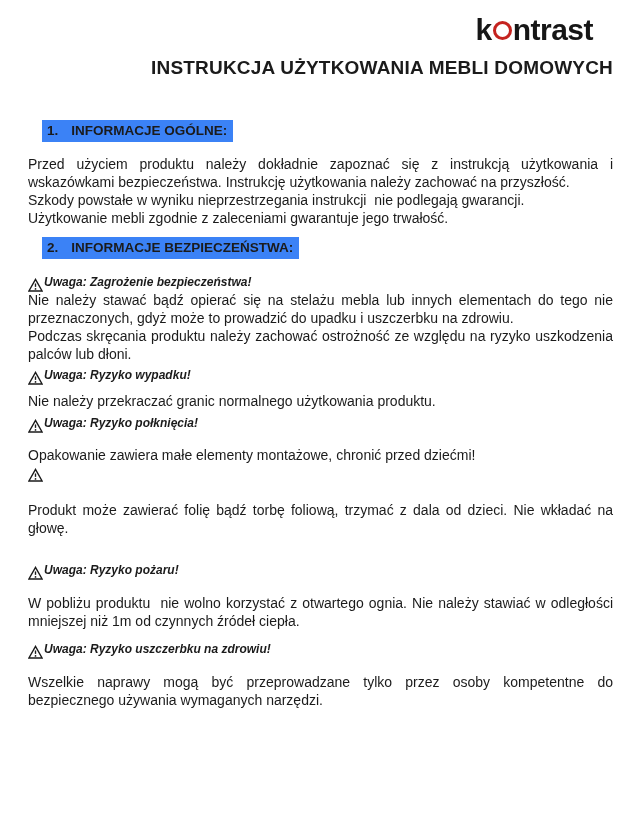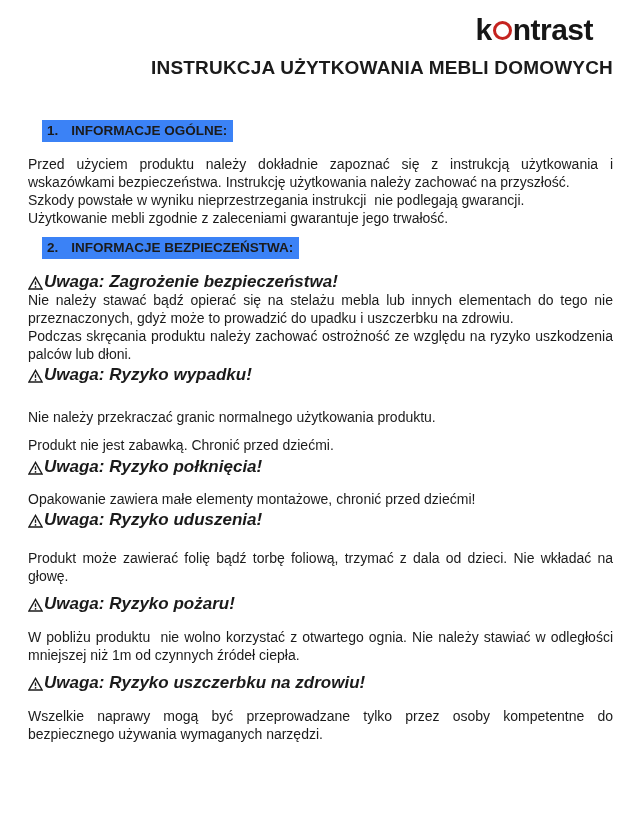--- a/index.html
+++ b/index.html
@@ -65,26 +65,26 @@
   .para{
     font-size:14px;
     line-height:18px;
     margin:0;
     text-align:justify;
     text-align-last:left;
   }
   .keepspace{white-space:pre-wrap;}
   
   .warn{
-    font-size:17px;
+    font-size:12px;
     font-weight:700;
     font-style:italic;
     line-height:18px;
     display:flex;
-    align-items:center;
+    align-items:flex-end;
   }
   .warn-icon{
     flex:0 0 auto;
     margin-right:1px;
     position:relative;
     top:1px;
   }
   .warn-icon svg{display:block;}
 </style>
 </head>
@@ -126,22 +126,21 @@
   <div class="warn" style="margin-top:3px;">
     <span class="warn-icon">
         <svg width="15" height="14" viewBox="0 0 24 22">
           <path d="M12 2 L22.5 20.5 H1.5 Z" fill="none" stroke="#1b1b1b" stroke-width="2.2"></path>
           <line x1="12" y1="8.5" x2="12" y2="14" stroke="#1b1b1b" stroke-width="2.2"></line>
           <circle cx="12" cy="17.2" r="1.4" fill="#1b1b1b"></circle>
         </svg>
       </span>
     <span>Uwaga: Ryzyko wypadku!</span>
   </div>
-  <p class="para" style="margin-top:24px;">Nie należy przekraczać granic normalnego użytkowania produktu.</p>
-  <p class="para" style="margin-top:10px;">Produkt nie jest zabawką. Chronić przed dziećmi.</p>
+  <p class="para" style="margin-top:8px;">Nie należy przekraczać granic normalnego użytkowania produktu.</p>
 
   <div class="warn" style="margin-top:4px;">
     <span class="warn-icon">
         <svg width="15" height="14" viewBox="0 0 24 22">
           <path d="M12 2 L22.5 20.5 H1.5 Z" fill="none" stroke="#1b1b1b" stroke-width="2.2"></path>
           <line x1="12" y1="8.5" x2="12" y2="14" stroke="#1b1b1b" stroke-width="2.2"></line>
           <circle cx="12" cy="17.2" r="1.4" fill="#1b1b1b"></circle>
         </svg>
       </span>
     <span>Uwaga: Ryzyko połknięcia!</span>
@@ -149,25 +148,24 @@
   <p class="para" style="margin-top:14px;">Opakowanie zawiera małe elementy montażowe, chronić przed dziećmi!</p>
 
   <div class="warn" style="margin-top:3px;">
     <span class="warn-icon">
         <svg width="15" height="14" viewBox="0 0 24 22">
           <path d="M12 2 L22.5 20.5 H1.5 Z" fill="none" stroke="#1b1b1b" stroke-width="2.2"></path>
           <line x1="12" y1="8.5" x2="12" y2="14" stroke="#1b1b1b" stroke-width="2.2"></line>
           <circle cx="12" cy="17.2" r="1.4" fill="#1b1b1b"></circle>
         </svg>
       </span>
-    <span>Uwaga: Ryzyko uduszenia!</span>
   </div>
   <p class="para" style="margin-top:20px;">Produkt może zawierać folię bądź torbę foliową, trzymać z dala od dzieci. Nie wkładać na głowę.</p>
 
-  <div class="warn" style="margin-top:10px;">
+  <div class="warn" style="margin-top:24px;">
     <span class="warn-icon">
         <svg width="15" height="14" viewBox="0 0 24 22">
           <path d="M12 2 L22.5 20.5 H1.5 Z" fill="none" stroke="#1b1b1b" stroke-width="2.2"></path>
           <line x1="12" y1="8.5" x2="12" y2="14" stroke="#1b1b1b" stroke-width="2.2"></line>
           <circle cx="12" cy="17.2" r="1.4" fill="#1b1b1b"></circle>
         </svg>
       </span>
     <span>Uwaga: Ryzyko pożaru!</span>
   </div>
   <p class="para keepspace" style="margin-top:15px;">W pobliżu produktu  nie wolno korzystać z otwartego ognia. Nie należy stawiać w odległości mniejszej niż 1m od czynnych źródeł ciepła.</p>

